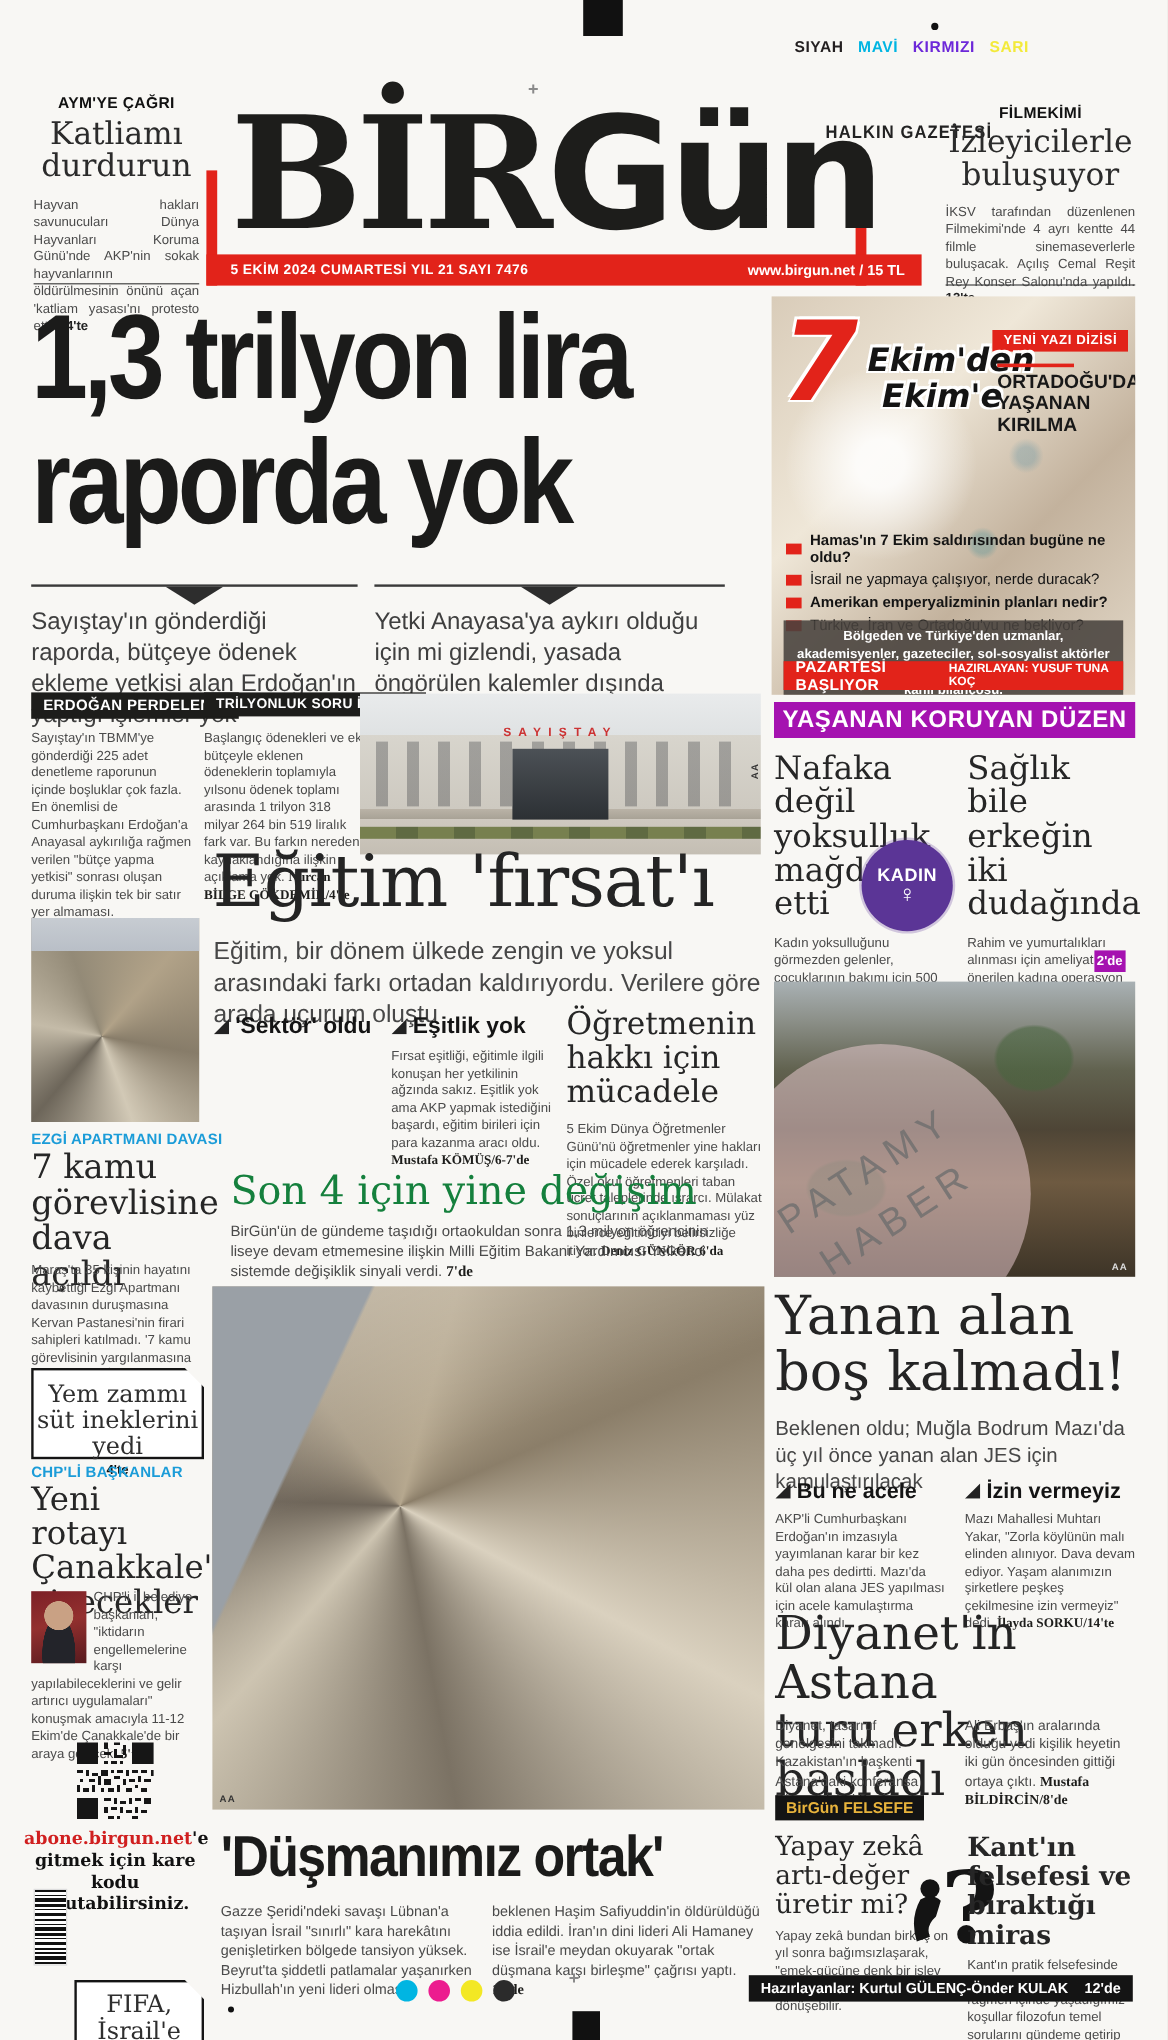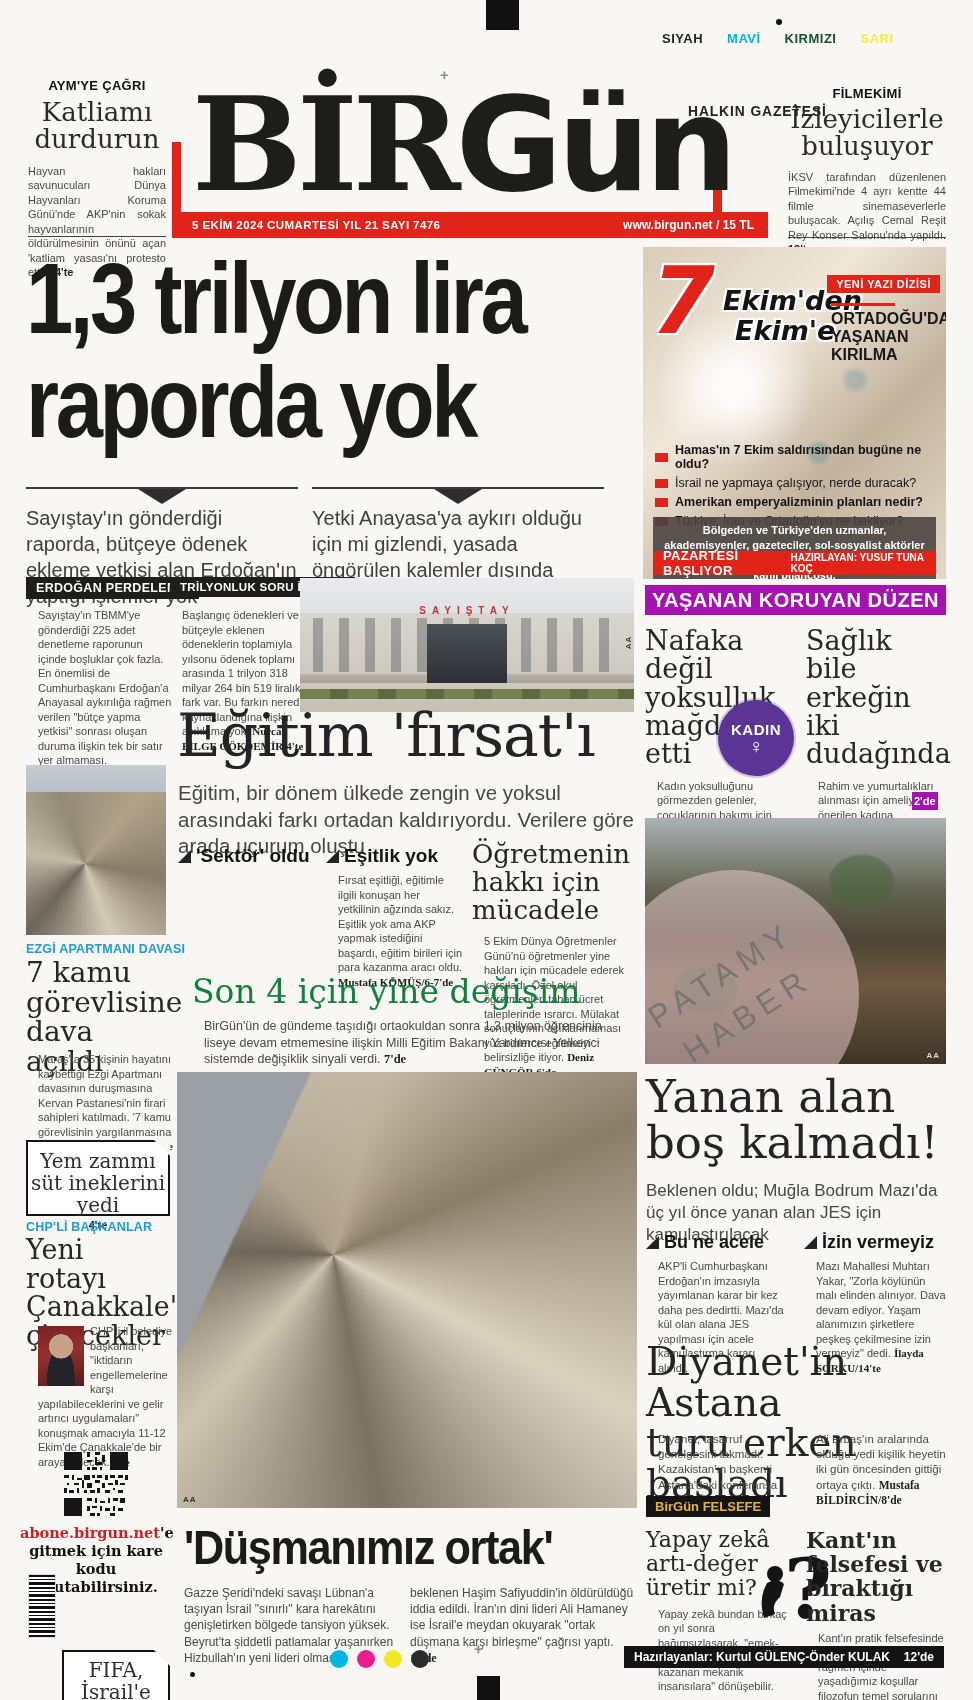--- a/index.html
+++ b/index.html
@@ -3,21 +3,21 @@
 <meta charset="utf-8">
 <style>
   html,body{margin:0;padding:0;background:#e9e7e2;}
   .page{position:relative;width:973px;height:1700px;background:#f8f7f4;overflow:hidden;
         font-family:"Liberation Sans",sans-serif;color:#1d1d1b;}
   .abs{position:absolute;}
 
   
   .reg-sq{background:#111;}
   .reg-dot{background:#111;border-radius:50%;}
-  .reg-words{display:flex;gap:24px;font-size:13px;font-weight:bold;letter-spacing:.5px;}
+  .reg-words{display:flex;gap:12px;font-size:13px;font-weight:bold;letter-spacing:.5px;}
   .plus{color:#8a8a8a;font-size:15px;font-weight:bold;}
 
   
   .kicker{font-size:13px;font-weight:800;letter-spacing:.3px;text-align:center;color:#111;}
   .head-title{font-family:"DejaVu Serif",serif;font-weight:500;font-size:26px;line-height:1.05;text-align:center;color:#2b2b2b;}
   .head-body{font-size:11px;line-height:1.32;color:#4a4a4a;text-align:justify;}
   .pref{font-weight:800;color:#222;}
   .hrule{border-top:1.5px solid #444;}
 
   .m-logo{font-size:130px;line-height:1;letter-spacing:-5px;color:#1d1d1b;white-space:nowrap;}
@@ -31,21 +31,21 @@
   .m-tagline{font-size:15px;font-weight:600;letter-spacing:1px;color:#222;transform:scaleX(.92);transform-origin:left;}
 
   
   .lead-headline{font-weight:800;font-size:100px;line-height:1.04;letter-spacing:-4px;
                  transform:scaleX(.85);transform-origin:left top;white-space:nowrap;color:#1b1b1a;}
   .deck{border-top:2.5px solid #3a3a3a;padding-top:16px;font-size:20px;line-height:1.3;color:#3f3f3f;}
   .deck::before{content:"";position:absolute;top:0;left:50%;margin-left:-24px;
                 border:solid transparent;border-width:15px 24px 0;border-top-color:#2d2d2d;}
   .tag-black{display:inline-block;background:#1d1d1b;color:#fff;font-weight:800;font-size:12.5px;
              padding:4px 10px;letter-spacing:.3px;}
-  .col-body{font-size:11px;line-height:1.32;color:#4a4a4a;margin-left:12px;}
+  .col-body{font-size:11px;line-height:1.32;color:#4a4a4a;}
   .byline{font-weight:800;color:#1d1d1b;font-family:Liberation Serif, serif;}
 
   
   .photo{overflow:hidden;}
   .credit{position:absolute;font-size:8px;color:#333;font-weight:bold;letter-spacing:1px;}
   .credit.rot{transform:rotate(-90deg);}
   .ph-sayistay{background:
      linear-gradient(180deg,#e9ebec 0%,#dfe2e3 26%,transparent 26%),
      linear-gradient(180deg,transparent 26%,#d8d5cd 26%,#cdc9c0 72%,#b9b2a6 72%,#a8a296 78%,#cfc9c0 78%,#c4beb3 100%);}
   .say-glass{position:absolute;left:38%;top:34%;width:24%;height:44%;
@@ -161,21 +161,21 @@
 <body>
 
 <div class="page">
 
   <div class="abs reg-sq" style="left:486px;top:0;width:33px;height:30px;"></div>
   <div class="abs reg-dot" style="left:776px;top:19px;width:6px;height:6px;"></div>
   <div class="abs plus" style="left:440px;top:66px;">+</div>
   <div class="abs reg-words" style="left:662px;top:31px;">
     <span style="color:#231f20">SIYAH</span>
     <span style="color:#00b5e2">MAVİ</span>
-    <span style="color:#14532d">KIRMIZI</span>
+    <span style="color:#6d28d9">KIRMIZI</span>
     <span style="color:#f3ea3a">SARI</span>
   </div>
 
   <div class="abs" style="left:28px;top:78px;width:138px;">
     <div class="kicker">AYM'YE ÇAĞRI</div>
     <div class="head-title" style="margin-top:6px;">Katliamı durdurun</div>
     <div class="head-body" style="margin-top:10px;">
       <span>Hayvan hakları savunucuları Dünya Hayvanları Koruma Günü'nde AKP'nin sokak hayvanlarının öldürülmesinin önünü açan 'katliam yasası'nı protesto etti.</span>
       <span class="pref">14'te</span>
     </div>

